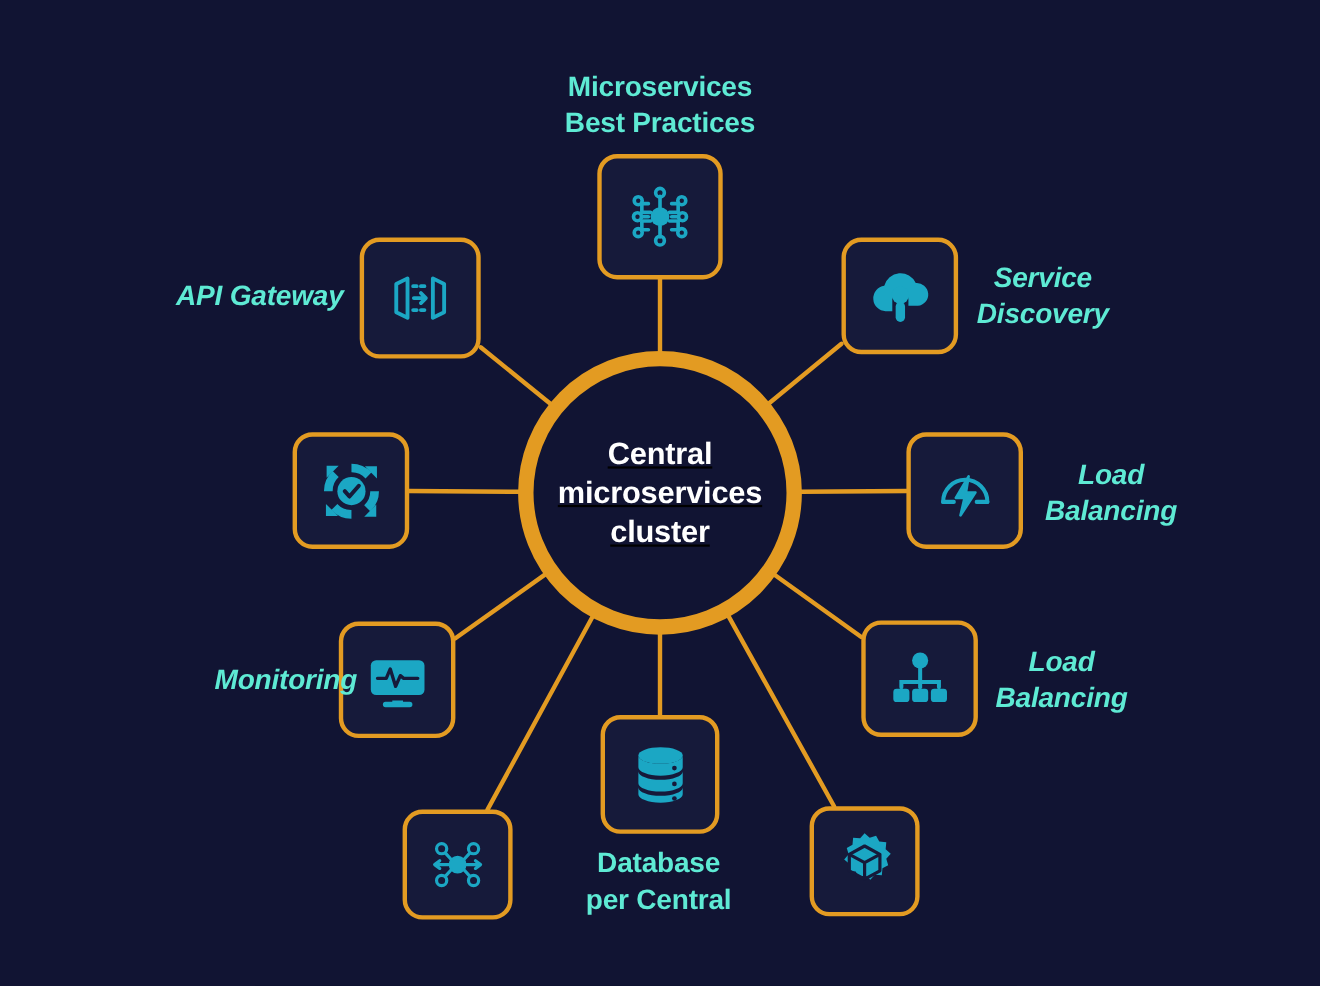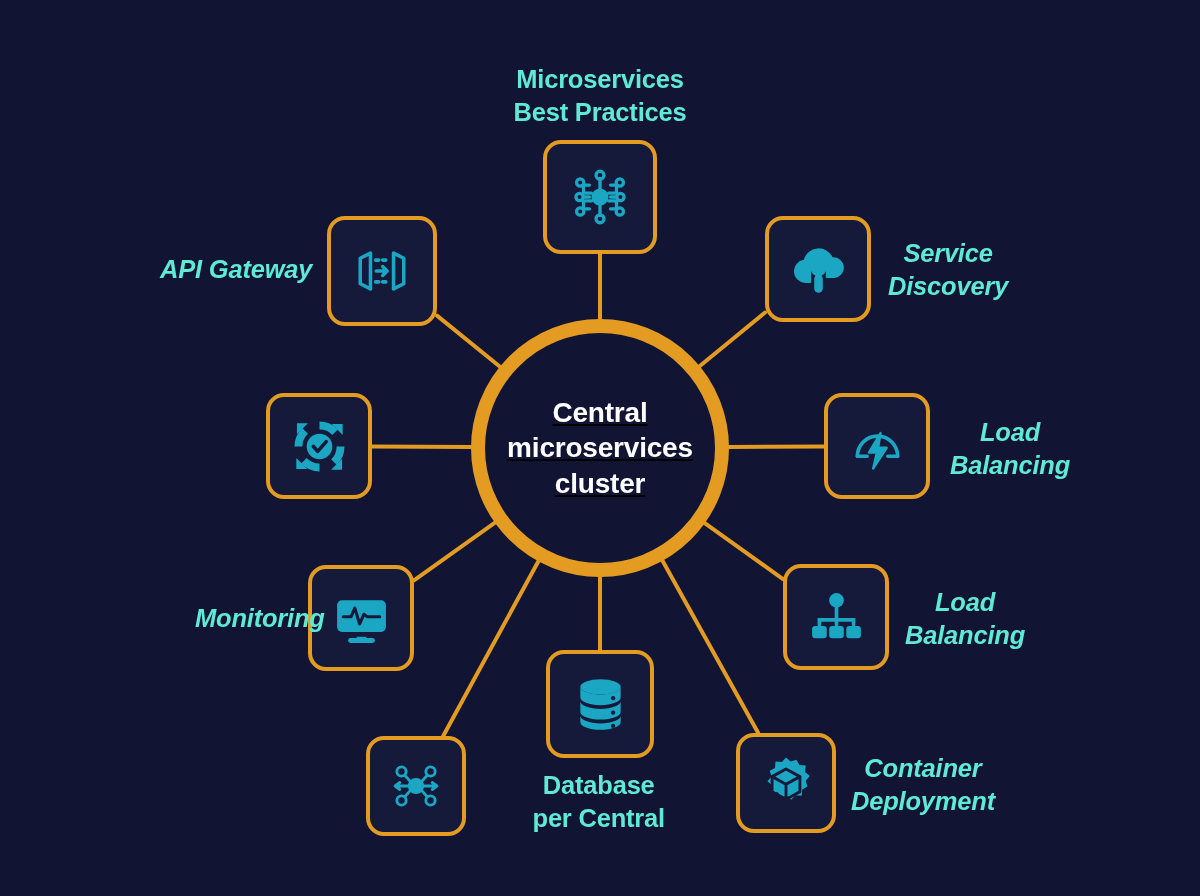--- a/index.html
+++ b/index.html
@@ -157,22 +157,20 @@
 Balancing</div>
     <div class="node" style="left: 736px; top: 733px; width: 100px; height: 100px;">
       <span>
         <svg viewBox="0 0 100 100" width="58" height="58">
           <path fill="#1ba7c4" d="M50 6l8 7 10-3 5 9 11 1-1 11 8 7-7 8 3 10-9 5-1 11-11-1-7 8-8-7-10 3-5-9-11-1 1-11-8-7 7-8-3-10 9-5 1-11 11 1z"></path>
           <path fill="none" stroke="#161a3a" stroke-width="5" stroke-linejoin="round" d="M50 26 74 39v26L50 78 26 65V39z"></path>
           <path fill="none" stroke="#161a3a" stroke-width="5" stroke-linejoin="round" d="M26 39l24 13 24-13M50 52v26"></path>
         </svg>
       </span>
     </div>
-    <div class="caption cap-right" style="left: 851px; top: 751.5px;">Container
-Deployment</div>
     <div class="node" style="left: 546px; top: 650px; width: 108px; height: 108px;">
       <span>
         <svg viewBox="0 0 100 100" width="63" height="63" fill="#1ba7c4">
           <ellipse cx="50" cy="22" rx="32" ry="12"></ellipse>
           <path d="M18 22v17c0 6.6 14.3 12 32 12s32-5.4 32-12V22c0 6.6-14.3 12-32 12s-32-5.4-32-12z"></path>
           <path d="M18 45v17c0 6.6 14.3 12 32 12s32-5.4 32-12V45c0 6.6-14.3 12-32 12s-32-5.4-32-12z"></path>
           <path d="M18 68v10c0 6.6 14.3 12 32 12s32-5.4 32-12V68c0 6.6-14.3 12-32 12s-32-5.4-32-12z"></path>
           <circle cx="70" cy="40" r="3.4" fill="#161a3a"></circle>
           <circle cx="70" cy="63" r="3.4" fill="#161a3a"></circle>
           <circle cx="70" cy="84" r="3.4" fill="#161a3a"></circle>

